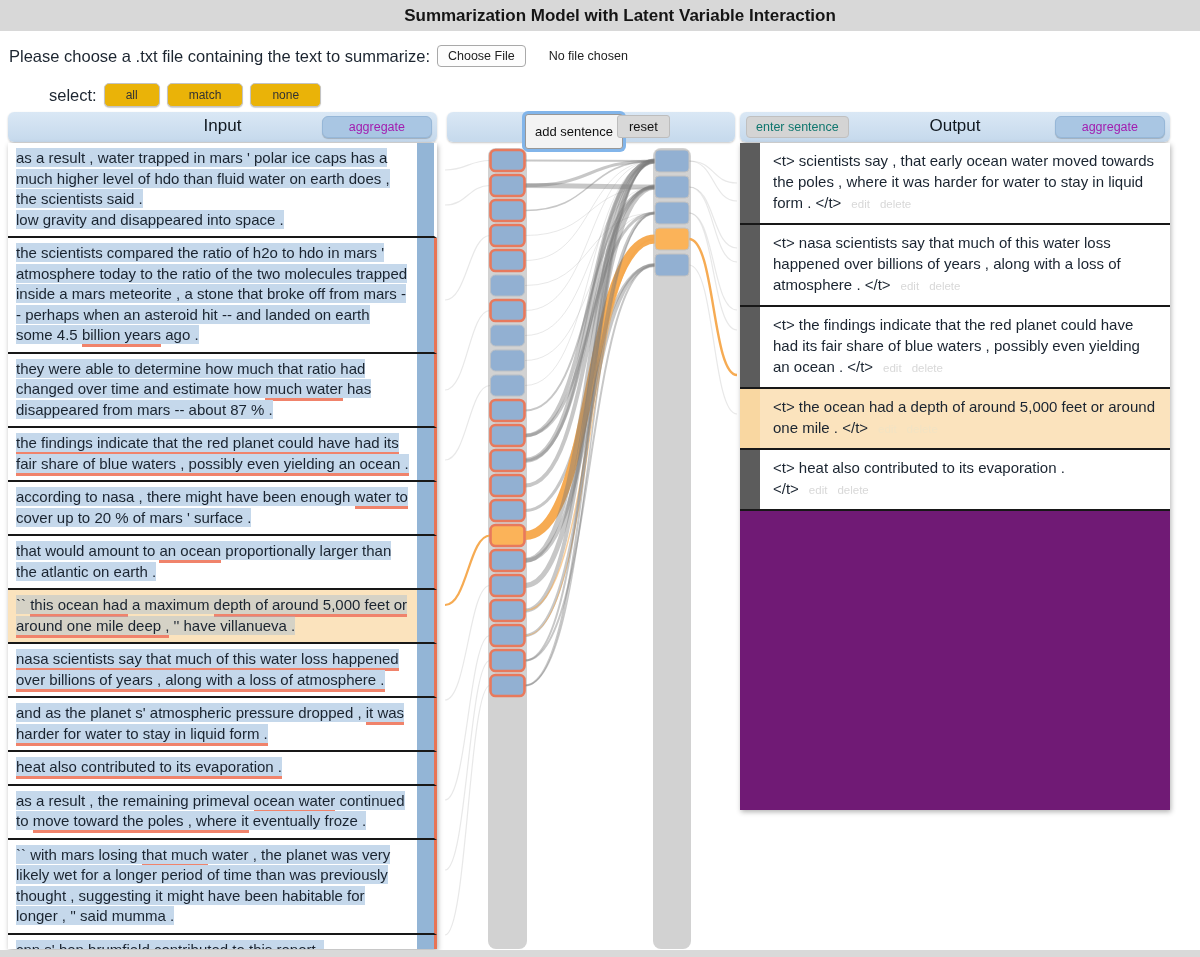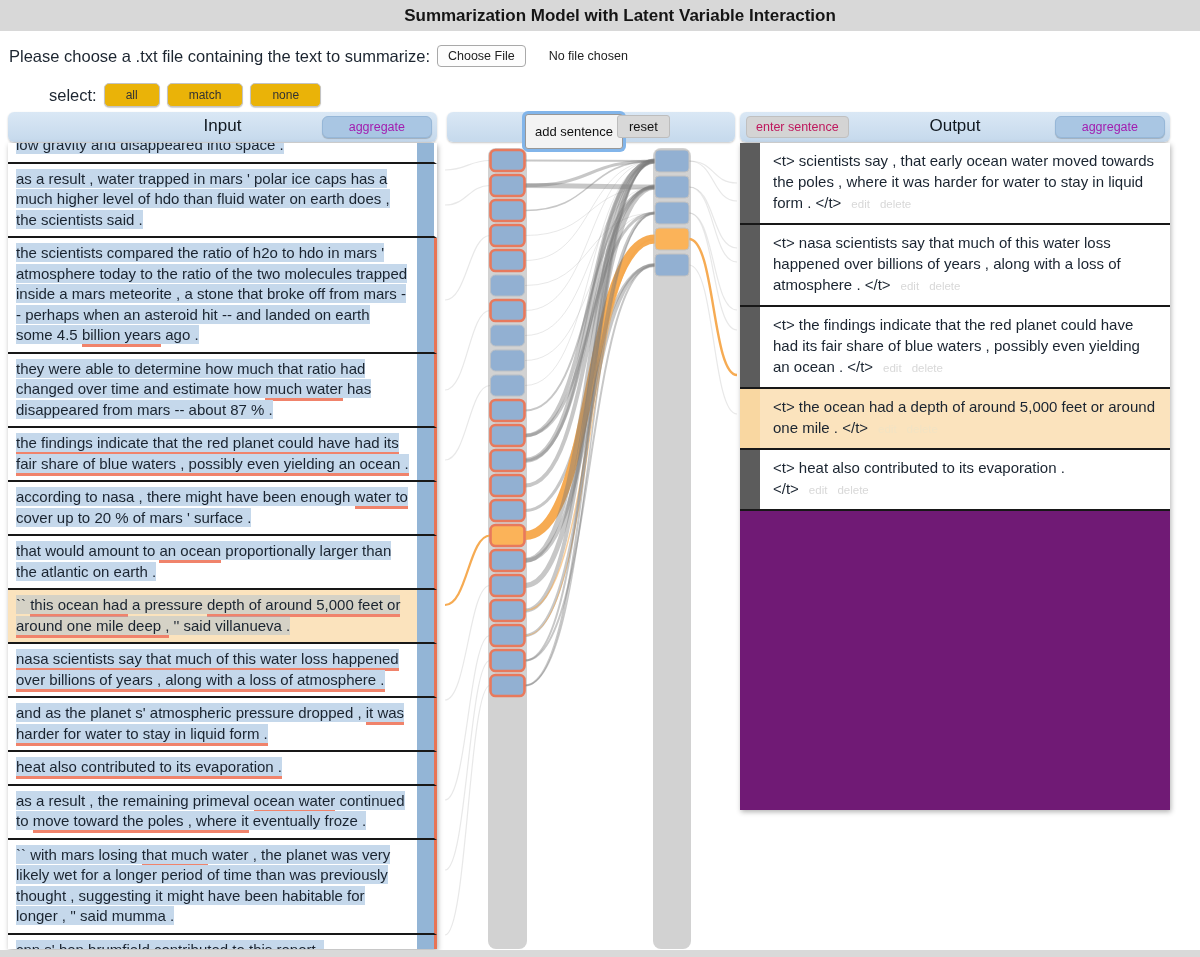--- a/index.html
+++ b/index.html
@@ -24,21 +24,21 @@
   }
   #input-header{left:8px;width:429px;}
   #mid-header{left:447px;width:288px;}
   #output-header{left:740px;width:430px;}
   .header-title{position:absolute;left:0;right:0;top:4px;text-align:center;font-size:17px;color:#101820;}
   .btn-agg{
     position:absolute;right:5px;top:4px;font-size:12.5px;padding:3px 26px;
     background:#a9c6e3;border:1px solid #96b7d8;border-radius:6px;color:#a21caf;
     box-shadow:0 1px 1px rgba(0,0,0,.2);
   }
-  .btn-enter{position:absolute;left:6px;top:4px;font-size:12.5px;padding:3px 9px;background:#d4d4d4;border:1px solid #c0c0c0;border-radius:4px;color:#be185d;}
+  .btn-enter{position:absolute;left:6px;top:4px;font-size:12.5px;padding:3px 9px;background:#d4d4d4;border:1px solid #c0c0c0;border-radius:4px;color:#0f766e;}
   .btn-add{
     position:absolute;left:78px;top:2px;font-size:13px;padding:9px 9px;background:#f3f3f3;
     border:1px solid #979797;border-radius:3px;color:#111;box-shadow:0 0 0 3px #82b5ea;
   }
   .btn-reset{position:absolute;left:170px;top:3px;font-size:13px;padding:3px 11px;background:#d8d8d8;border:1px solid #bdbdbd;border-radius:3px;color:#111;}
   .input-list{
     position:absolute;left:8px;top:143px;width:429px;height:806px;background:#fff;
     overflow:hidden;box-shadow:1px 2px 5px rgba(0,0,0,.3);
   }
   .input-row{display:flex;border-bottom:2px solid #181818;border-right:3.5px solid transparent;background:#fff;}
@@ -97,28 +97,28 @@
   <button class="btn-reset">reset</button>
 </div>
 
 <div class="panel-header" id="output-header">
   <button class="btn-enter">enter sentence</button>
   <div class="header-title">Output</div>
   <button class="btn-agg">aggregate</button>
 </div>
 
 <div class="input-list" id="input-list">
+    <div class="input-row">
+      <div class="sent"><span class="hl">as a result , water trapped in mars ' polar ice caps has a much higher level of hdo than fluid water on earth does , the scientists said .</span></div>
+      <div class="bluebar"></div>
+    </div>
     <div class="input-row first">
       <div class="sent"><span class="hl">low gravity and disappeared into space .</span></div>
       <div class="bluebar"></div>
     </div>
-    <div class="input-row">
-      <div class="sent"><span class="hl">as a result , water trapped in mars ' polar ice caps has a much higher level of hdo than fluid water on earth does , the scientists said .</span></div>
-      <div class="bluebar"></div>
-    </div>
     <div class="input-row edge">
       <div class="sent"><span class="hl">the scientists compared the ratio of h2o to hdo in mars ' atmosphere today to the ratio of the two molecules trapped inside a mars meteorite , a stone that broke off from mars -- perhaps when an asteroid hit -- and landed on earth some 4.5 </span><span class="hl ul">billion years</span><span class="hl"> ago .</span></div>
       <div class="bluebar"></div>
     </div>
     <div class="input-row edge">
       <div class="sent"><span class="hl">they were able to determine how much that ratio had changed over time and estimate how </span><span class="hl ul">much water</span><span class="hl"> has disappeared from mars -- about 87 % .</span></div>
       <div class="bluebar"></div>
     </div>
     <div class="input-row edge">
       <div class="sent"><span class="hl ul">the findings indicate that the red planet could have had its fair share of blue waters , possibly even yielding an ocean .</span></div>
@@ -126,21 +126,21 @@
     </div>
     <div class="input-row edge">
       <div class="sent"><span class="hl">according to nasa , there might have been enough </span><span class="hl ul">water to</span><span class="hl"> cover up to 20 % of mars ' surface .</span></div>
       <div class="bluebar"></div>
     </div>
     <div class="input-row edge">
       <div class="sent"><span class="hl">that would amount to </span><span class="hl ul">an ocean</span><span class="hl"> proportionally larger than the atlantic on earth .</span></div>
       <div class="bluebar"></div>
     </div>
     <div class="input-row selected edge">
-      <div class="sent"><span class="hl">`` </span><span class="hl ul">this ocean had</span><span class="hl"> a pressure </span><span class="hl ul">depth of around 5,000 feet or around one mile deep ,</span><span class="hl"> '' said villanueva .</span></div>
+      <div class="sent"><span class="hl">`` </span><span class="hl ul">this ocean had</span><span class="hl"> a maximum </span><span class="hl ul">depth of around 5,000 feet or around one mile deep ,</span><span class="hl"> '' have villanueva .</span></div>
       <div class="bluebar"></div>
     </div>
     <div class="input-row edge">
       <div class="sent"><span class="hl ul">nasa scientists say that much of this water loss happened over billions of years , along with a loss of atmosphere .</span></div>
       <div class="bluebar"></div>
     </div>
     <div class="input-row edge">
       <div class="sent"><span class="hl">and as the planet s' atmospheric pressure dropped , </span><span class="hl ul">it was harder for water to stay in liquid form .</span></div>
       <div class="bluebar"></div>
     </div>

